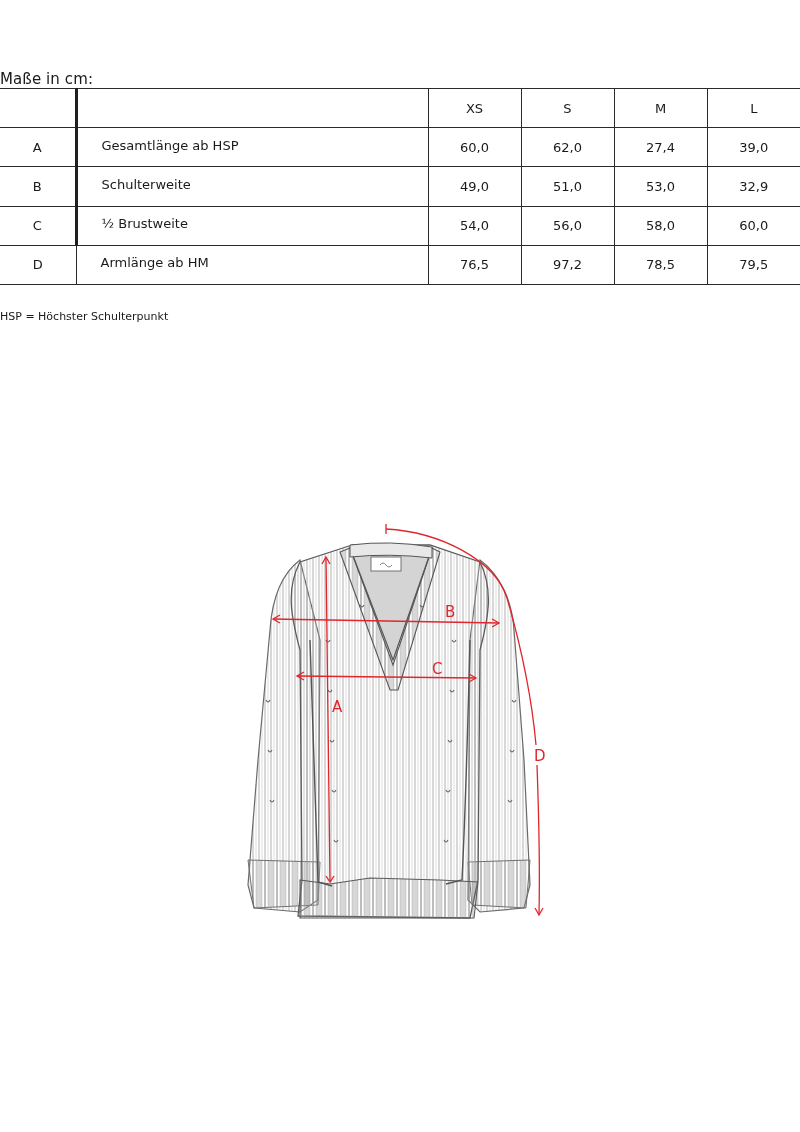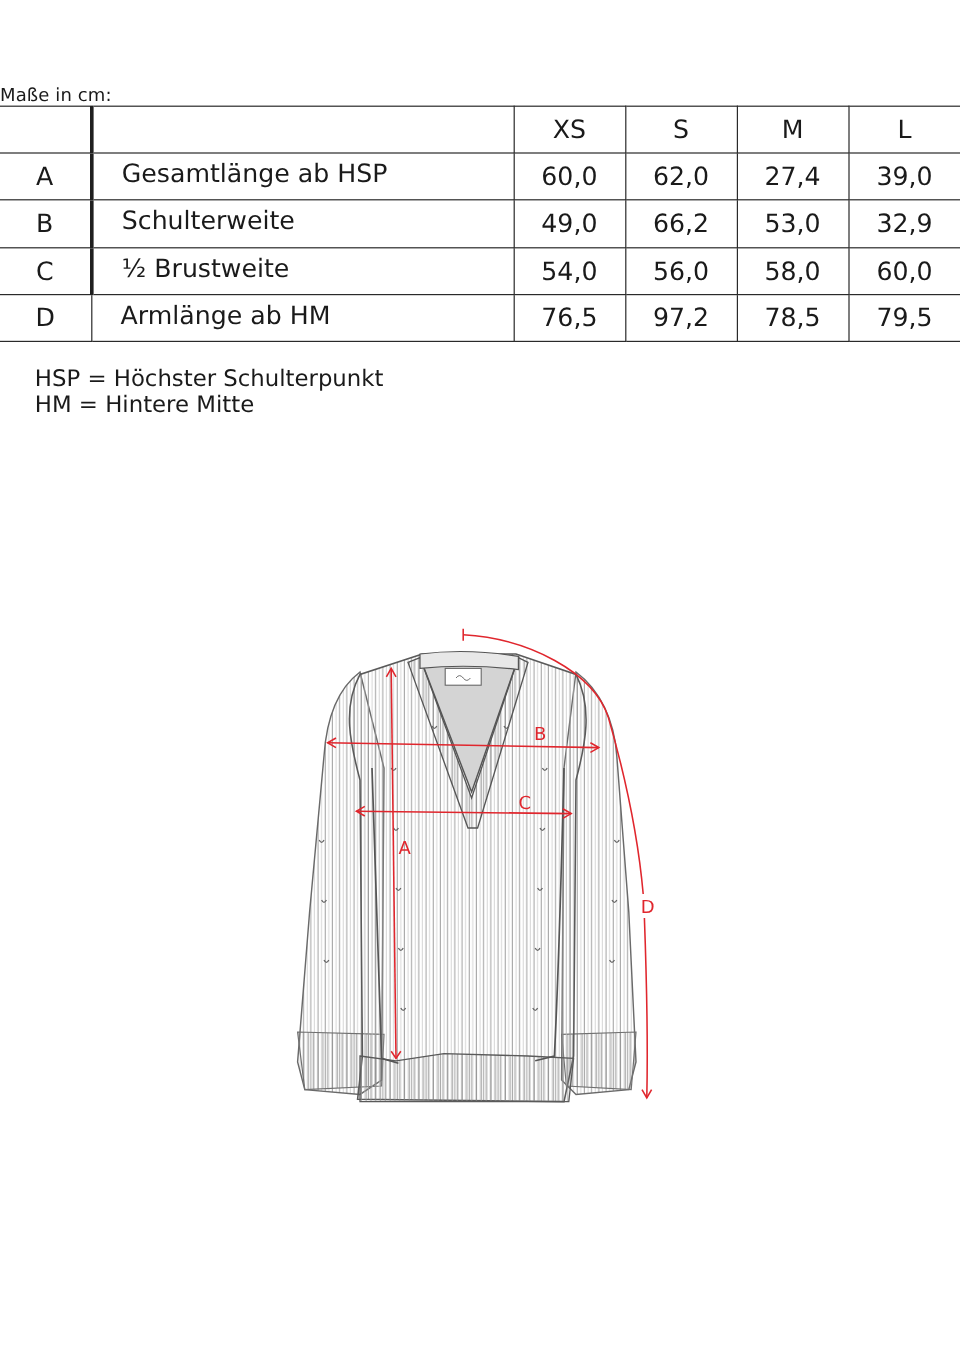--- a/index.html
+++ b/index.html
@@ -1,26 +1,26 @@
 <!DOCTYPE html>
 <html><head>
 <meta charset="utf-8">
 <style>
   * { box-sizing: border-box; margin: 0; padding: 0; }
   html, body { width: 800px; height: 1132px; background: #ffffff; overflow: hidden; }
   body { position: relative; font-family: "DejaVu Sans", sans-serif; color: #1a1a1a; }
   .title { position: absolute; left: 0; top: 48px; font-size: 15px; letter-spacing: 0.1px; margin-top: 22px; }
-  .size-table { position: absolute; left: 0; top: 88px; width: 800px; border-collapse: collapse; font-size: 21px; }
+  .size-table { position: absolute; left: 0; top: 88px; width: 800px; border-collapse: collapse; font-size: 13px; }
   .size-table td { height: 39.2px; border-top: 1.6px solid #2a2a2a; border-bottom: 1.6px solid #2a2a2a; vertical-align: middle; padding: 0; }
   .size-table td.c-code { width: 76px; text-align: center; border-right: 3px solid #1f1f1f; }
   .size-table td.c-label { width: 352px; text-align: left; padding-left: 24px; border-right: 1.4px solid #2a2a2a; padding-bottom: 4px; }
   .size-table td.c-size { width: 93px; text-align: center; border-right: 1.4px solid #2a2a2a; }
   .size-table td.c-size.last { border-right: none; width: 93px; }
   .size-table tr:last-child td.c-code { border-right: 1.6px solid #2a2a2a; }
-  .notes { position: absolute; left: 0; top: 306px; font-size: 19px; line-height: 21px; padding-left: 29px; }
+  .notes { position: absolute; left: 0; top: 306px; font-size: 11px; line-height: 21px; }
   .drawing { position: absolute; left: 240px; top: 515px; width: 320px; height: 410px; }
   .m-label { font-family: "DejaVu Sans", sans-serif; font-size: 15px; fill: #e0262d; }
 </style>
 </head>
 <body>
 
 <div class="title">Maße in cm:</div>
 
 <table class="size-table">
   <tbody>
@@ -37,21 +37,21 @@
     <td class="c-label">Gesamtlänge ab HSP</td>
     <td class="c-size">60,0</td>
     <td class="c-size">62,0</td>
     <td class="c-size">27,4</td>
     <td class="c-size last">39,0</td>
   </tr>
   <tr>
     <td class="c-code">B</td>
     <td class="c-label">Schulterweite</td>
     <td class="c-size">49,0</td>
-    <td class="c-size">66,2</td>
+    <td class="c-size">51,0</td>
     <td class="c-size">53,0</td>
     <td class="c-size last">32,9</td>
   </tr>
   <tr>
     <td class="c-code">C</td>
     <td class="c-label">½ Brustweite</td>
     <td class="c-size">54,0</td>
     <td class="c-size">56,0</td>
     <td class="c-size">58,0</td>
     <td class="c-size last">60,0</td>
@@ -62,21 +62,20 @@
     <td class="c-size">76,5</td>
     <td class="c-size">97,2</td>
     <td class="c-size">78,5</td>
     <td class="c-size last">79,5</td>
   </tr>
 </tbody>
   </table>
 
 <div class="notes">
   <div>HSP = Höchster Schulterpunkt</div>
-  <div>HM = Hintere Mitte</div>
 </div>
 
 <svg class="drawing" viewBox="240 515 320 410" xmlns="http://www.w3.org/2000/svg">
   <defs>
     <pattern id="ribs" width="6" height="20" patternUnits="userSpaceOnUse">
       <line x1="1" y1="0" x2="1" y2="20" stroke="#9a9a9a" stroke-width="0.8"></line>
       <line x1="4" y1="0" x2="4" y2="20" stroke="#c4c4c4" stroke-width="0.6"></line>
     </pattern>
     <pattern id="ribs-dense" width="4" height="20" patternUnits="userSpaceOnUse">
       <line x1="1" y1="0" x2="1" y2="20" stroke="#8a8a8a" stroke-width="0.7"></line>

